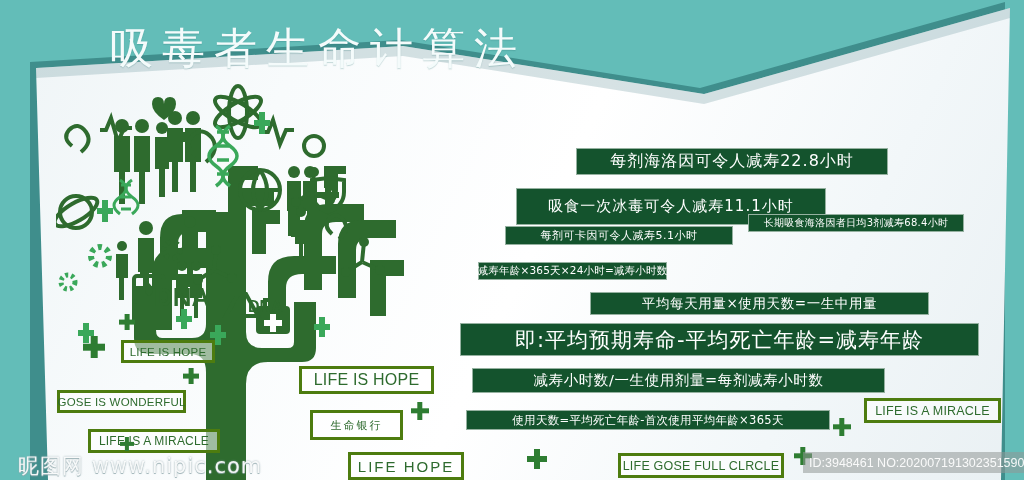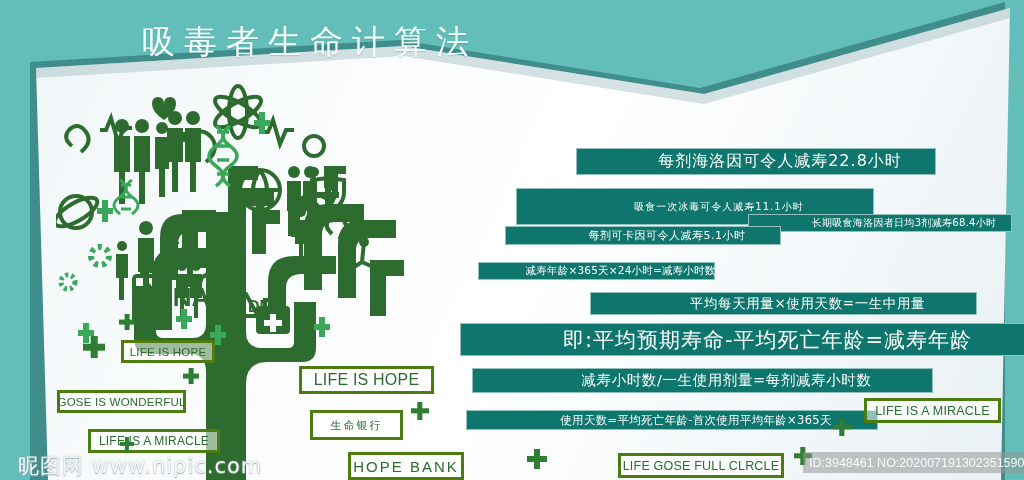--- a/index.html
+++ b/index.html
@@ -38,38 +38,36 @@
   }
   .panel-edge{
     position:absolute;left:0;top:0;width:1024px;height:480px;
     clip-path:polygon(36px 68px, 403px 46px, 704px 94px, 1010px 8px, 1010px 18px, 704px 104px, 403px 56px, 36px 78px);
     background:rgba(120,160,165,.30);
   }
 
   
   .title{
     position:absolute;left:110px;top:20px;
-    font-size:33px;letter-spacing:9px;color:#f4fbfb;
+    font-size:43px;letter-spacing:9px;color:#f4fbfb;
     font-family:"DejaVu Sans","Liberation Sans",sans-serif;
     font-weight:400;white-space:nowrap;
     text-shadow:0 1px 1px rgba(40,110,110,.25);
-    margin-left:32px;
   }
 
   
   .bar{
-    position:absolute;background:#0f766e;color:#ffffff;
+    position:absolute;background:#14532d;color:#ffffff;
     font-family:"DejaVu Sans","Liberation Sans",sans-serif;
     white-space:nowrap;display:flex;align-items:center;justify-content:center;
     box-shadow:0 0 0 1px rgba(255,255,255,.55) inset;
     letter-spacing:1px;
-    padding-left:48px;
   }
   .bar.b1{left:576px;top:148px;width:312px;height:27px;font-size:16px;}
-  .bar.b2{left:516px;top:188px;width:310px;height:37px;font-size:10px;}
+  .bar.b2{left:516px;top:188px;width:310px;height:37px;font-size:15px;}
   .bar.b3{left:748px;top:214px;width:216px;height:18px;font-size:10px;letter-spacing:.3px;}
   .bar.b4{left:505px;top:226px;width:228px;height:19px;font-size:11px;letter-spacing:.5px;}
   .bar.b5{left:673px;top:248px;width:243px;height:19px;font-size:11.5px;letter-spacing:.6px;}
   .bar.b6{left:478px;top:262px;width:189px;height:18px;font-size:10.5px;letter-spacing:.2px;}
   .bar.b7{left:590px;top:292px;width:339px;height:23px;font-size:13.5px;letter-spacing:.6px;}
   .bar.b8{left:460px;top:323px;width:519px;height:33px;font-size:21px;letter-spacing:1px;}
   .bar.b9{left:472px;top:368px;width:413px;height:25px;font-size:14.5px;letter-spacing:.6px;}
   .bar.b10{left:466px;top:410px;width:364px;height:20px;font-size:11.5px;letter-spacing:.3px;}
 
   
@@ -274,21 +272,21 @@
   <div class="bar b8">即:平均预期寿命-平均死亡年龄=减寿年龄</div>
   <div class="bar b7">平均每天用量×使用天数=一生中用量</div>
   <div class="bar b9">减寿小时数/一生使用剂量=每剂减寿小时数</div>
   <div class="bar b10">使用天数=平均死亡年龄-首次使用平均年龄×365天</div>
 
   <div class="slogan s-hope-sm">LIFE IS HOPE</div>
   <div class="slogan s-wonder">GOSE IS WONDERFUL</div>
   <div class="slogan s-miracle">LIFE IS A MIRACLE</div>
   <div class="slogan s-hope-lg">LIFE IS HOPE</div>
   <div class="slogan s-bank-cn">生命银行</div>
-  <div class="slogan s-bank-en">HOPE BANK</div>
+  <div class="slogan s-bank-en">LIFE HOPE</div>
   <div class="slogan s-miracle-r">LIFE IS A MIRACLE</div>
   <div class="slogan s-circle">LIFE GOSE FULL CLRCLE</div>
 
   <div class="plus" style="left:83px;top:336px;width:22px;height:22px;"></div>
   <div class="plus" style="left:183px;top:368px;width:16px;height:16px;"></div>
   <div class="plus" style="left:119px;top:314px;width:16px;height:16px;"></div>
   <div class="plus" style="left:411px;top:402px;width:18px;height:18px;"></div>
   <div class="plus" style="left:527px;top:449px;width:20px;height:20px;"></div>
   <div class="plus" style="left:833px;top:418px;width:18px;height:18px;"></div>
   <div class="plus" style="left:794px;top:447px;width:18px;height:18px;"></div>

